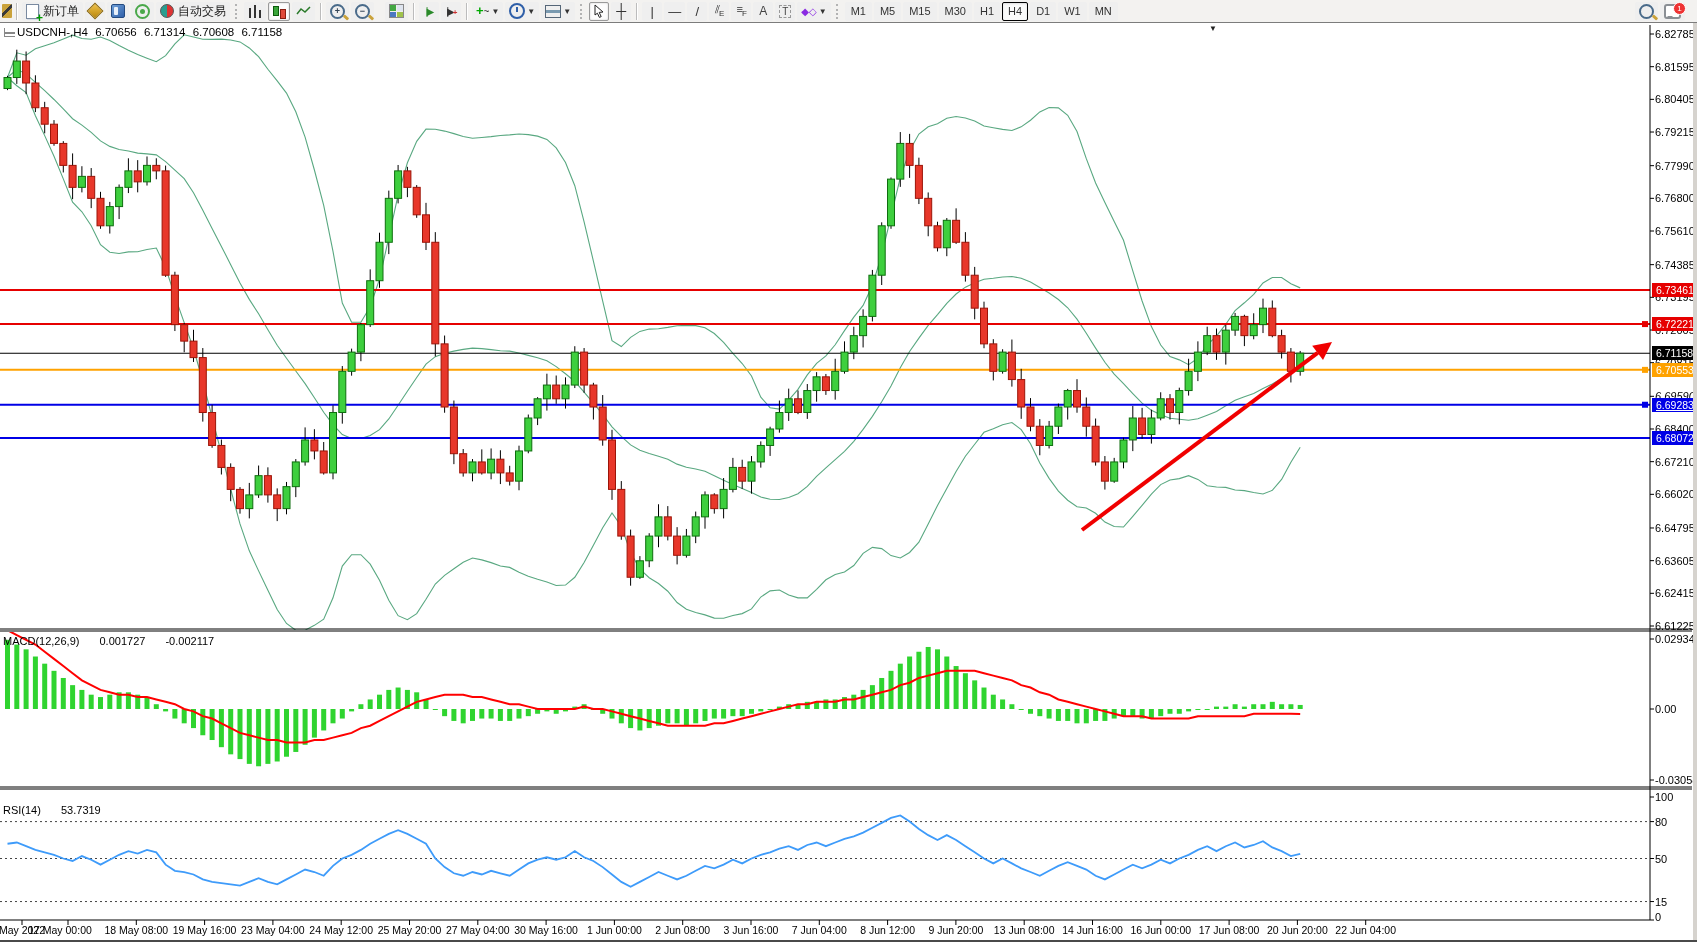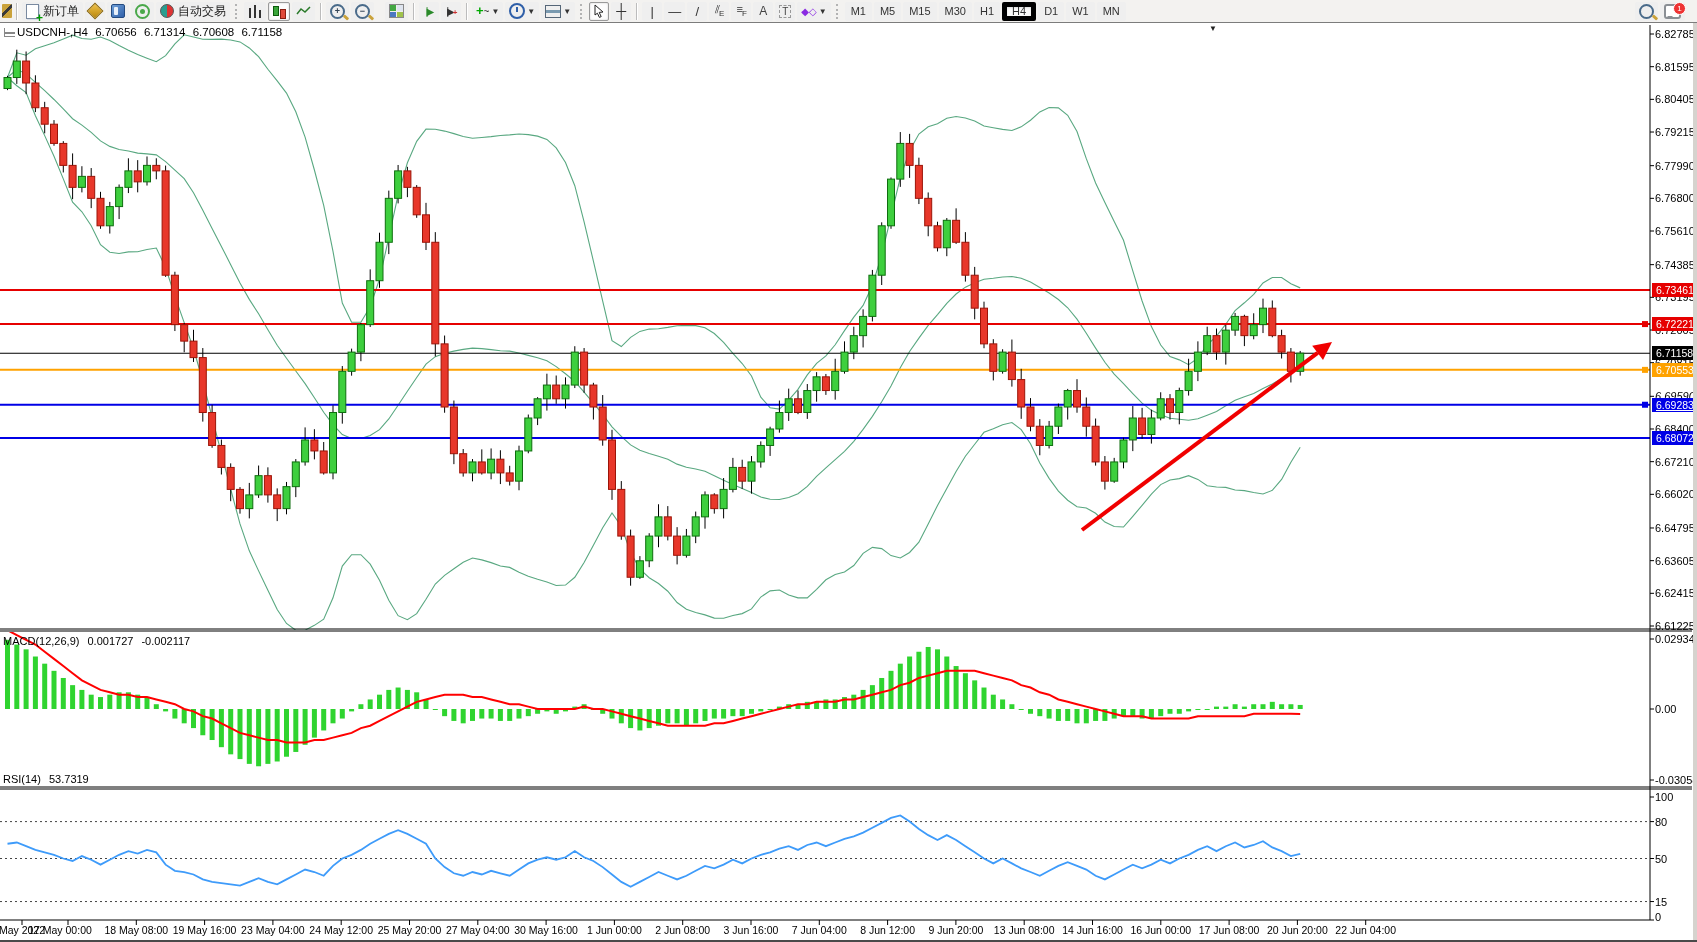--- a/index.html
+++ b/index.html
@@ -52,34 +52,34 @@
   .cursor-ic{width:12px;height:14px}
   .cross-ic{font-size:14px;color:#333;font-weight:normal}
   .ln-v{font-size:13px;color:#333}.ln-h{font-size:13px;color:#333}.ln-t{font-size:13px;color:#333}
   .chan{font-size:11px;color:#333;letter-spacing:-1px}
   .chan sub,.fib sub{font-size:8px}
   .fib{font-size:11px;color:#333;letter-spacing:-1px}
   .txtA{font-size:12px;color:#444}
   .txtT{font-size:10px;color:#444;border:1px dashed #999;padding:0 2px}
   .arrws{color:#8a2be2;font-size:10px}
   .tf{font-size:11px;color:#333;padding:1px 5px;margin:0 1px;border:1px solid transparent;border-radius:2px}
-  .tf.pressed{border:5px solid #000000;background:#fbfbfa;box-shadow:inset 0 1px 2px #ddd}
+  .tf.pressed{border:1px solid #000000;background:#fbfbfa;box-shadow:inset 0 1px 2px #ddd}
   .bubble{width:13px;height:11px;border:2px solid #8a8f94;border-radius:3px;position:relative;background:#fff}
   .bubble::after{content:"";position:absolute;left:1px;bottom:-5px;border:3px solid transparent;border-top-color:#8a8f94}
   .badge{position:absolute;top:-4px;right:-7px;background:#e33;color:#fff;border-radius:50%;width:11px;height:11px;
          font-size:8px;display:flex;align-items:center;justify-content:center;border:1px solid #fff}
   .chart-title{position:absolute;left:17px;top:26px;font-size:11.5px;z-index:5}
   .chart-title span{margin-right:4px}
   .mini-chart-ic{position:absolute;left:4px;top:28px;width:10px;height:8px;z-index:5;
       background:linear-gradient(transparent 55%,#888 55% 70%,transparent 70%);border-left:1px solid #888;border-bottom:1px solid #888}
   .plabel{position:absolute;left:1655px;font-size:11px;transform:translateY(-50%);white-space:nowrap;z-index:4}
   .pbox{position:absolute;left:1652px;color:#fff;font-size:10.5px;height:14px;line-height:14px;padding:0 4px;
         transform:translateY(-50%);white-space:nowrap;z-index:6}
   .ind-label{position:absolute;left:3px;font-size:11px;z-index:5}
-  .ind-label span{margin-right:5px}
+  .ind-label span{margin-right:17px}
   .timelab{position:absolute;top:924px;font-size:10.5px;transform:translateX(-50%);white-space:nowrap;z-index:4}
   .shift-marker{position:absolute;left:1209px;top:24px;font-size:8px;color:#222;z-index:5}
   .right-edge{position:absolute;right:0;top:23px;width:4px;height:919px;background:#d6d3ce;z-index:7}
   svg#cv{position:absolute;left:0;top:0;z-index:1}
 </style>
 </head>
 <body>
 
 <div class="toolbar">
   <span class="ic clip-ic"></span>
@@ -736,21 +736,21 @@
   <span>6.70608</span>
   <span>6.71158</span>
 </div>
 <span class="shift-marker">▼</span>
 
 <div class="ind-label" style="top:635px">
   <span>MACD(12,26,9)</span>
   <span>0.001727</span>
   <span>-0.002117</span>
 </div>
-<div class="ind-label" style="top:773px">
+<div class="ind-label" style="top:804px">
   <span>RSI(14)</span>
   <span>53.7319</span>
 </div>
 
 <div id="labels">
     <div class="plabel" style="top: 34px;">6.82785</div>
     <div class="plabel" style="top: 66.6753px; text-align: right;">6.81595</div>
     <div class="plabel" style="top: 99.3506px;">6.80405</div>
     <div class="plabel" style="top: 132.026px;">6.79215</div>
     <div class="plabel" style="top: 165.662px;">6.77990</div>

